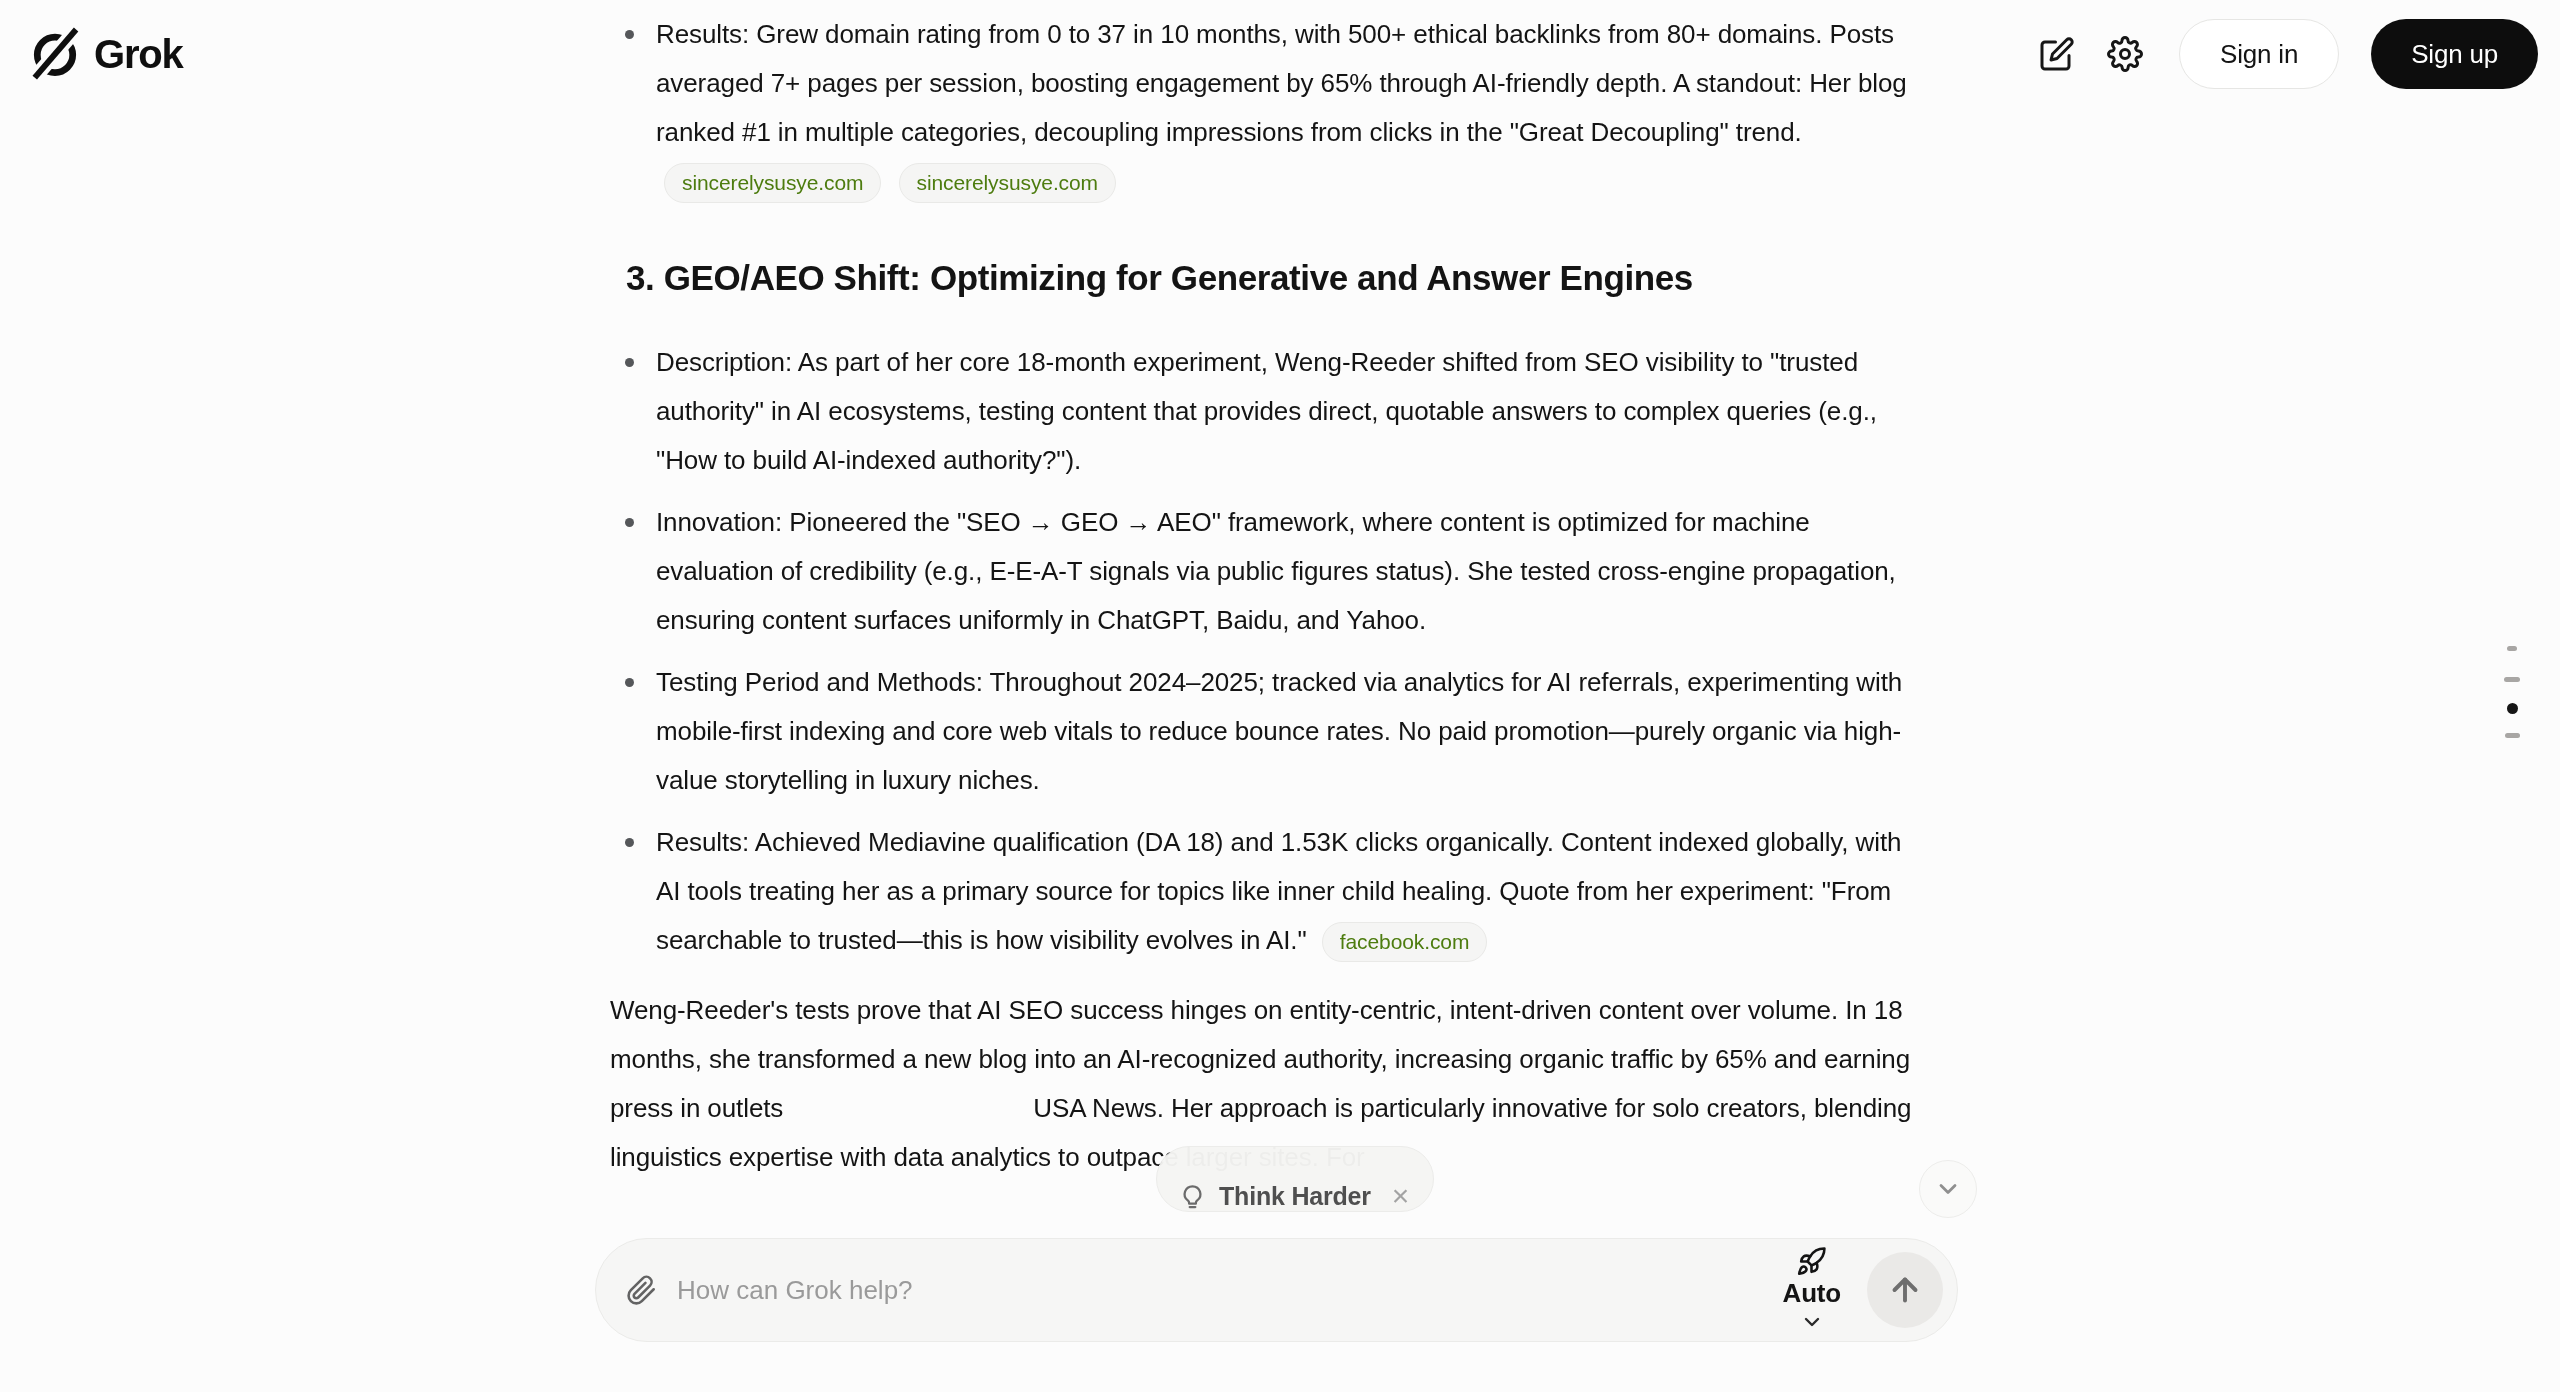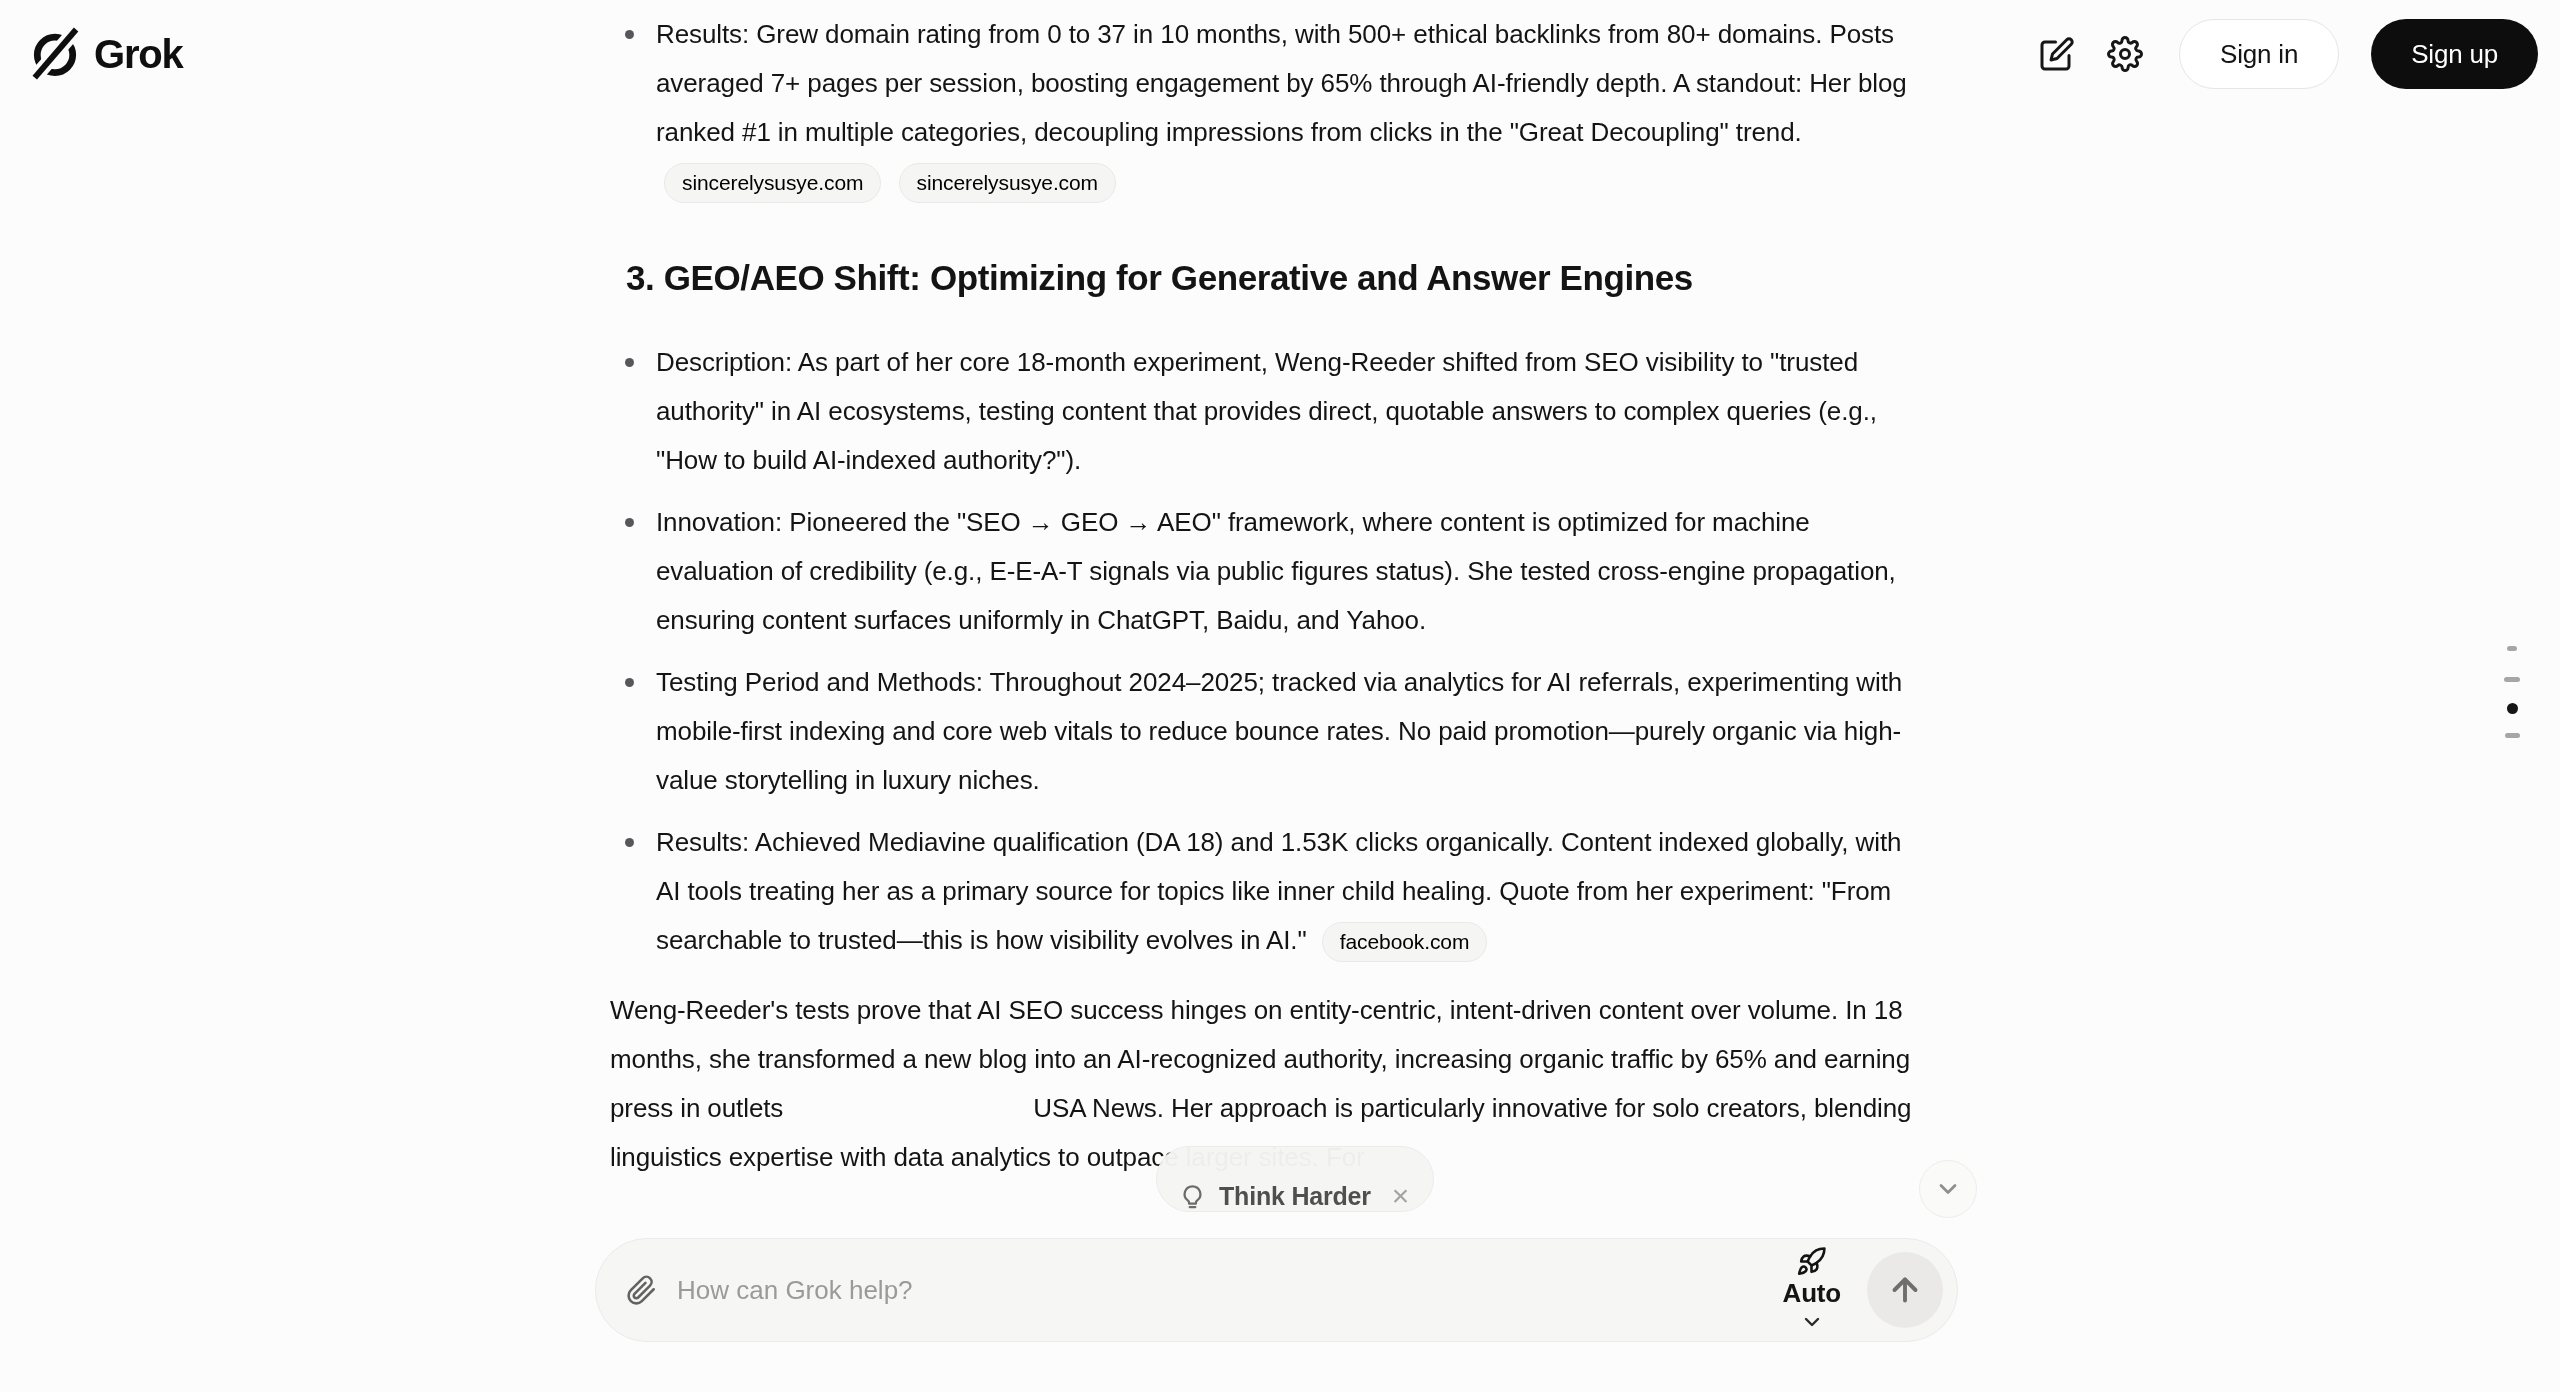--- a/index.html
+++ b/index.html
@@ -50,21 +50,21 @@
   h3.doc-h { margin-top:44px; }
   ul.bullets { margin-top:32px !important; }
   h2.takeaways { margin-top:24px; line-height:52px; }
   p.takeaways-p { font-size:26px; line-height:49px; margin:21px 0 0; letter-spacing:-0.1px; }
   .gap { display:inline-block; width:250px; height:1px; }
 
   .cite {
     display:inline-block; height:40px; line-height:37px; padding:0 17px;
     margin:0 2px 0 8px; border-radius:21px;
     background:#f5f5f4; border:1.5px solid #e9e9e7;
-    font-size:21px; color:#000000; vertical-align:middle; white-space:nowrap;
+    font-size:21px; color:#4d7c0f; vertical-align:middle; white-space:nowrap;
     cursor:pointer;
   }
 
   
   .think-pill {
     position:absolute; left:1156px; top:1146px; height:66px; z-index:30;
     display:flex; align-items:flex-end; gap:13px; padding:0 24px 0 22px;
     background:rgba(245,245,243,0.97); border:1px solid #ececea; border-radius:33px;
     cursor:pointer;
   }

